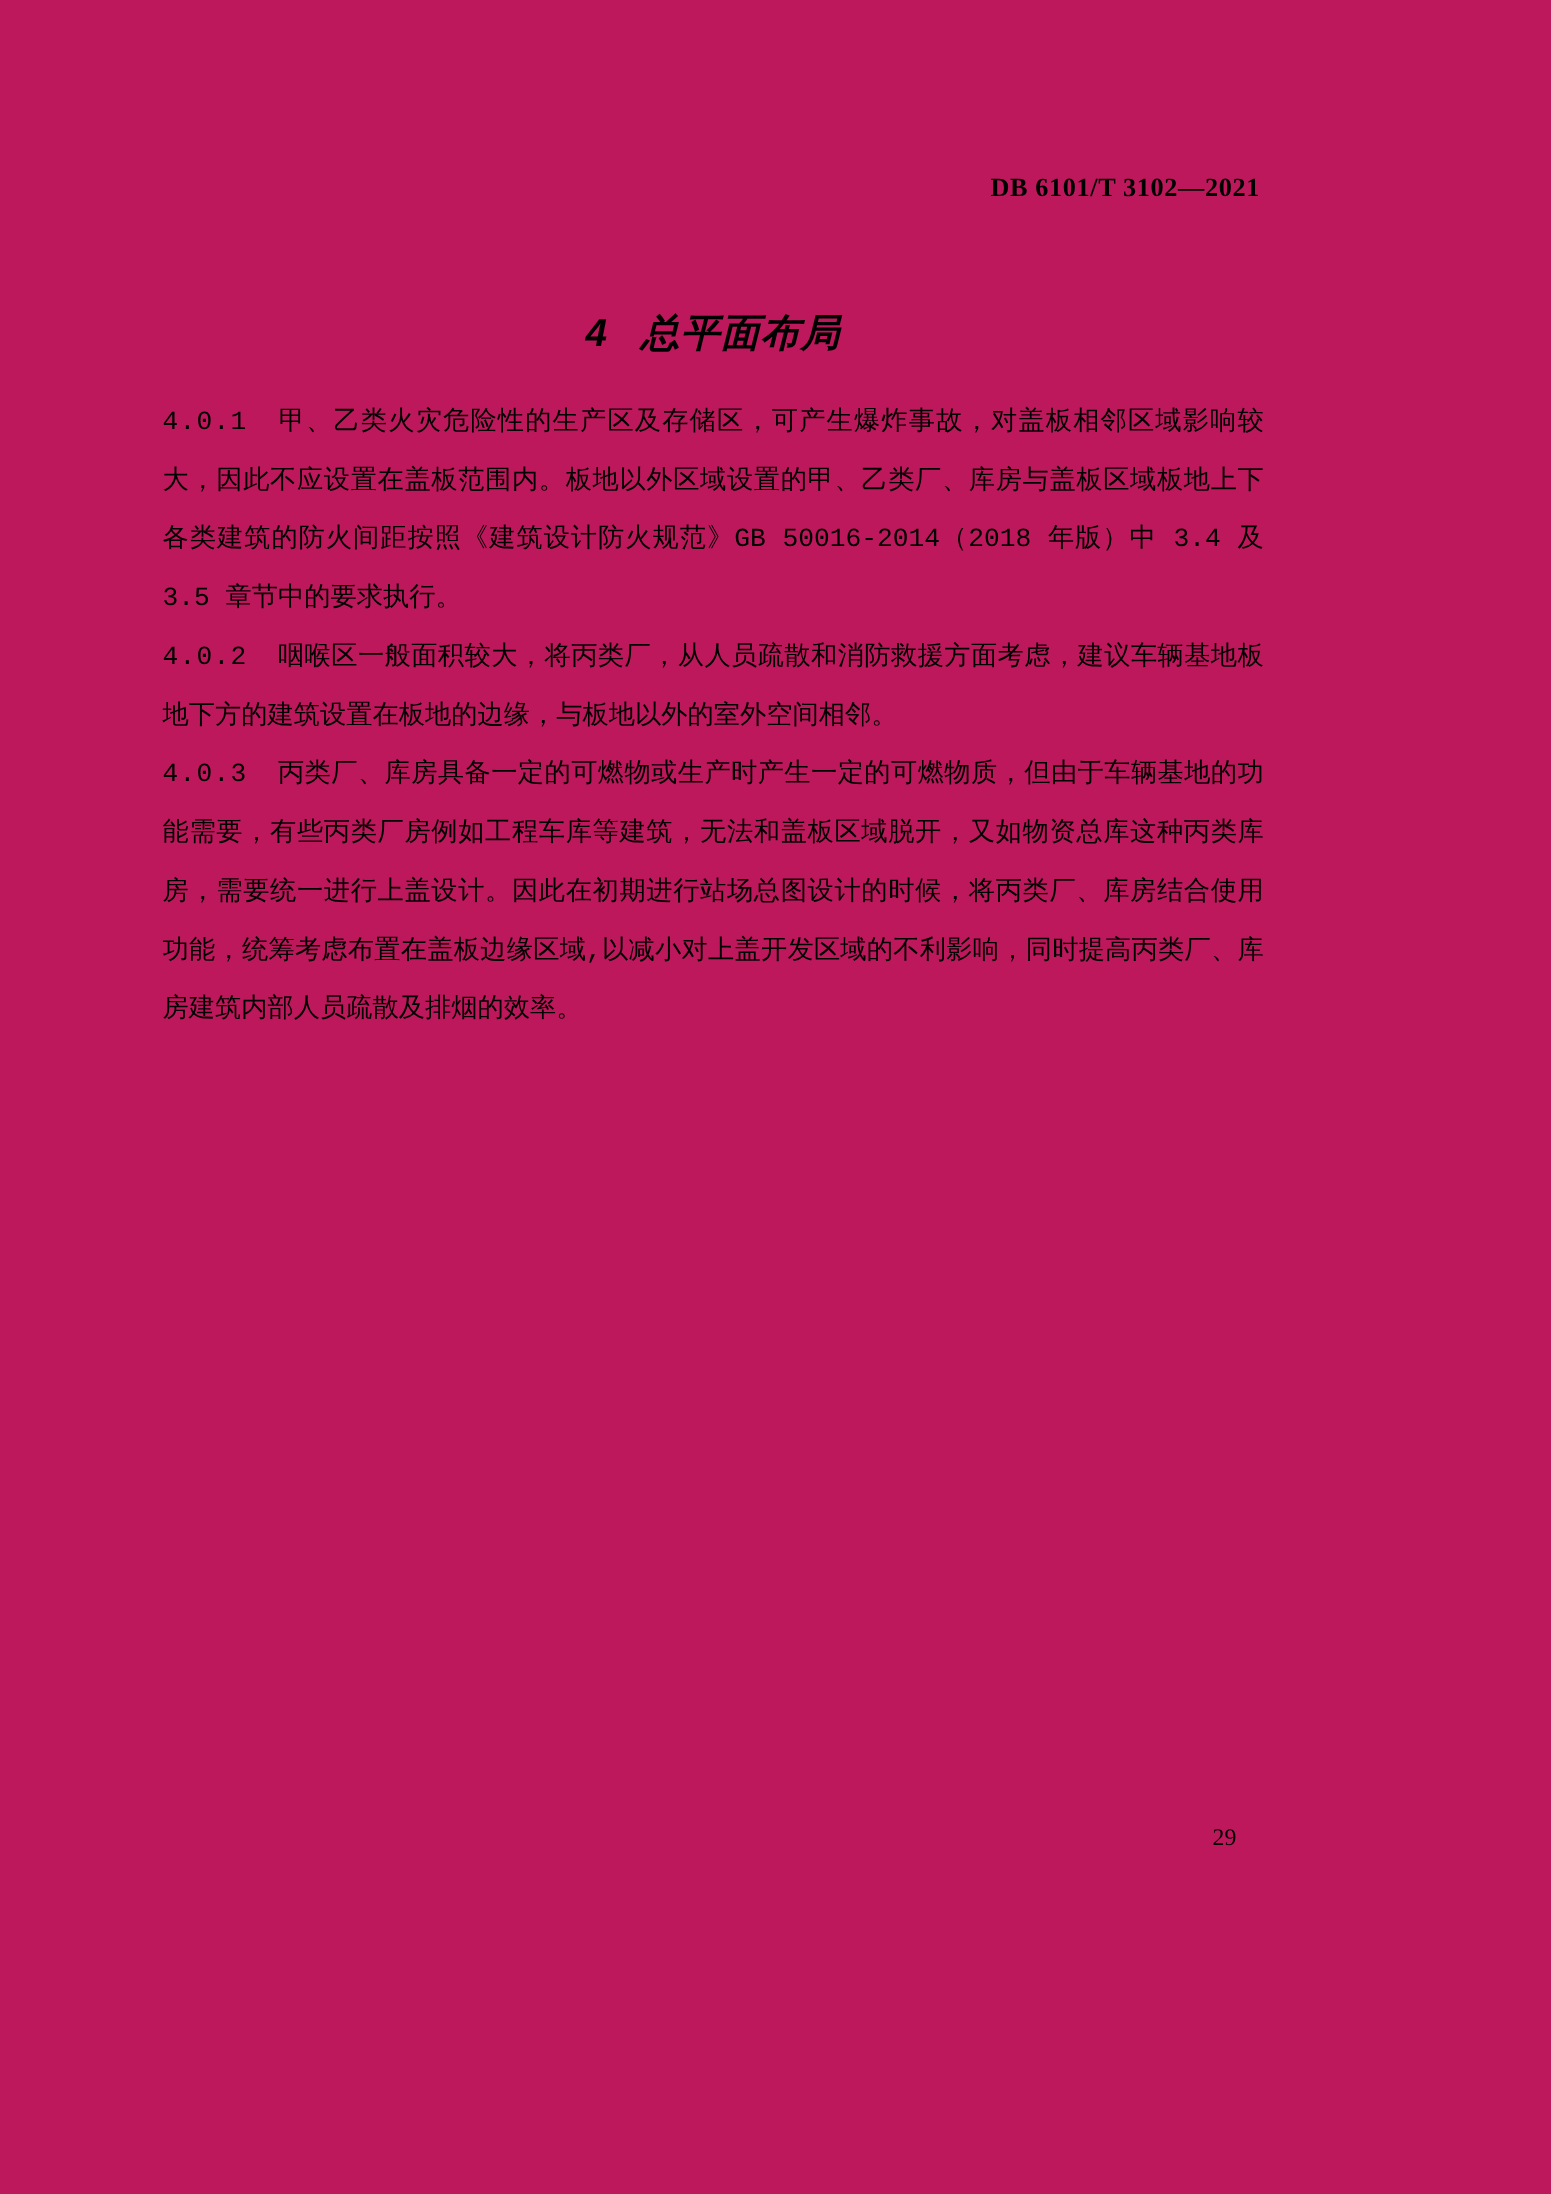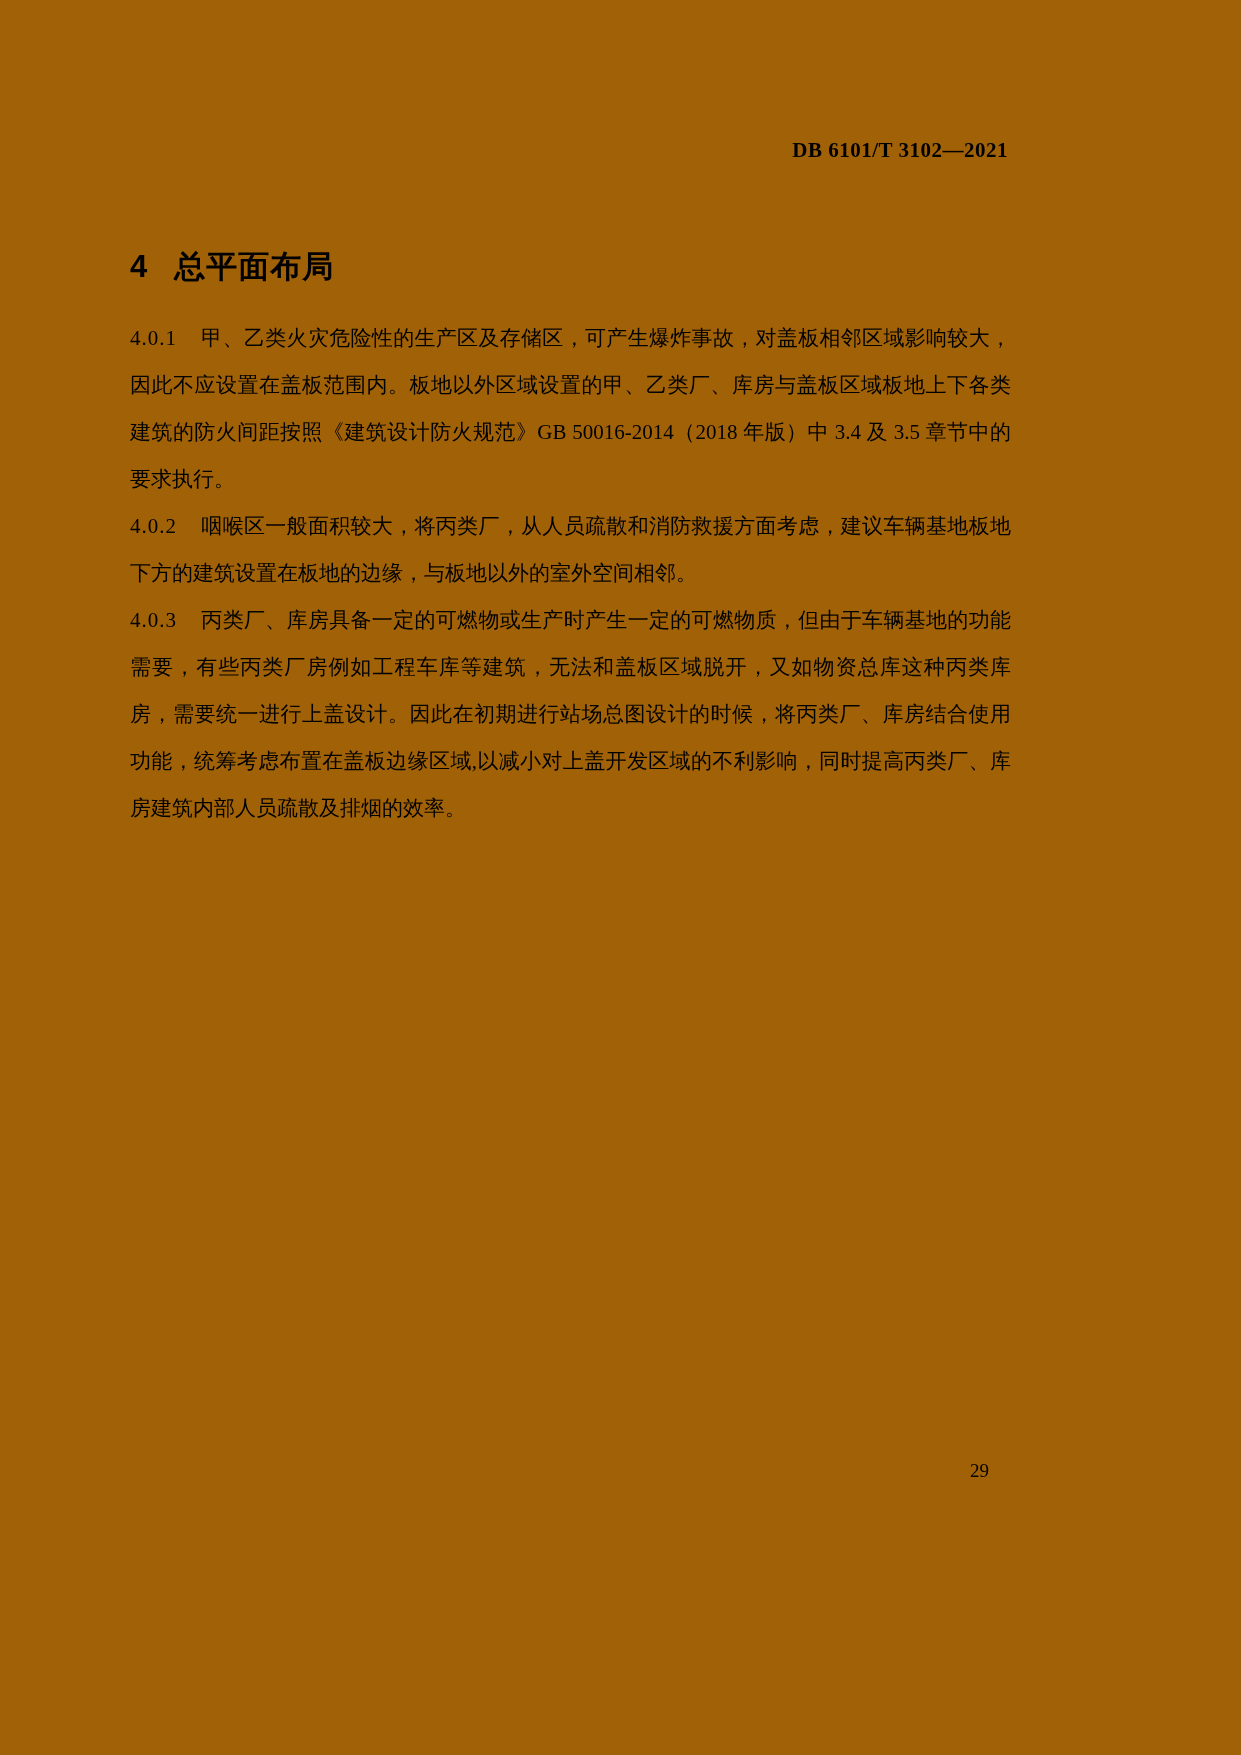--- a/index.html
+++ b/index.html
@@ -8,54 +8,56 @@
     width: 1241px;
     height: 1755px;
     position: relative;
     color: #000000;
     font-family: "Liberation Serif", "DejaVu Serif", serif;
     overflow: hidden;
   }
   .page {
     position: absolute;
     inset: 0;
-    background: #a16207;
+    background: #be185d;
   }
   .doc-header {
     position: absolute;
     top: 138px;
     right: 233px;
     font-size: 21px;
     font-weight: 600;
     letter-spacing: 0.5px;
     white-space: nowrap;
   }
   .chapter-title {
     position: absolute;
     top: 246px;
     left: 130px;
     width: 881px;
-    text-align: left;
+    text-align: center;
     font-family: "Liberation Sans", "DejaVu Sans", sans-serif;
     font-weight: bold;
     font-size: 31px;
     letter-spacing: 1px;
+    font-style: italic;
   }
   .chapter-title .chapter-number {
     margin-right: 26px;
   }
   .doc-body {
     position: absolute;
     top: 315px;
     left: 130px;
     width: 881px;
     font-size: 21px;
     line-height: 47px;
     text-align: justify;
     text-justify: inter-character;
+    font-family: Liberation Mono, monospace;
   }
   .clause { margin: 0; }
   .clause-num {
     display: inline-block;
     margin-right: 24px;
     letter-spacing: 1px;
   }
   .page-number {
     position: absolute;
     top: 1460px;

